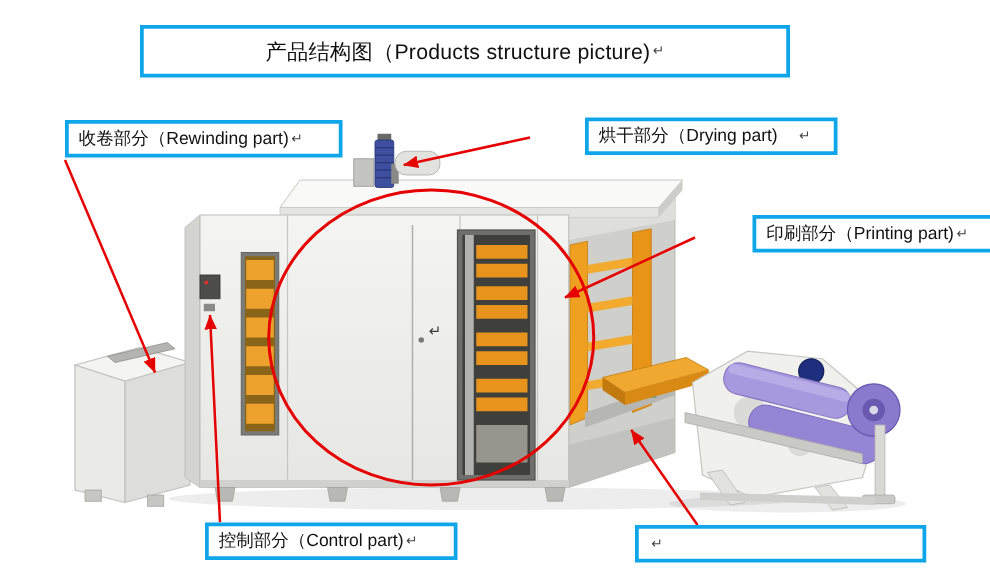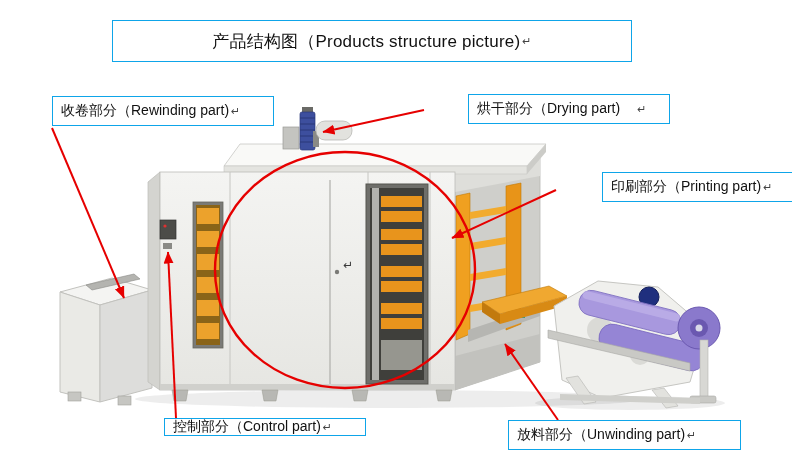--- a/index.html
+++ b/index.html
@@ -3,21 +3,21 @@
 <meta charset="utf-8">
 <style>
   html,body { margin:0; padding:0; background:#fff; }
   .canvas {
     position:relative; width:792px; height:464px; background:#ffffff;
     font-family:"Liberation Sans","DejaVu Sans",sans-serif; overflow:hidden;
   }
   .machine-svg { position:absolute; left:0; top:0; width:792px; height:464px; }
   .box {
     position:absolute; box-sizing:border-box; background:#ffffff;
-    border:1px solid #0ea5e9; display:flex; align-items:center; color:#111;
+    border:3px solid #0ea5e9; display:flex; align-items:center; color:#111;
   }
   .title-box { justify-content:center; font-size:17px; letter-spacing:0.2px; }
   .label-box { font-size:14px; padding-left:8px;margin-left:44px; }
   .mark { font-size:11px; color:#444; margin-left:2px; line-height:1; }
   .stray-mark { position:absolute; left:343px; top:258px; font-size:12px; color:#3a3a3a; }
 </style>
 </head>
 <body>
 
 <div class="canvas">
@@ -176,25 +176,24 @@
   <div class="box label-box" style="left:424px; top:94px; width:202px; height:30px;gap:15px;">
     <span>烘干部分（Drying part)</span>
     <span class="mark">↵</span>
   </div>
 
   <div class="box label-box" style="left:558px; top:172px; width:208px; height:30px;align-items:center;">
     <span>印刷部分（Printing part)</span>
     <span class="mark">↵</span>
   </div>
 
-  <div class="box label-box" style="left:120px; top:418px; width:202px; height:18px;">
+  <div class="box label-box" style="left:120px; top:418px; width:202px; height:30px;">
     <span>控制部分（Control part)</span>
     <span class="mark">↵</span>
   </div>
 
   <div class="box label-box" style="left:464px; top:420px; width:233px; height:30px;">
-    <span>放料部分（Unwinding part)</span>
     <span class="mark">↵</span>
   </div>
 
   <span class="stray-mark">↵</span>
 
 </div>
 
 </body></html>

